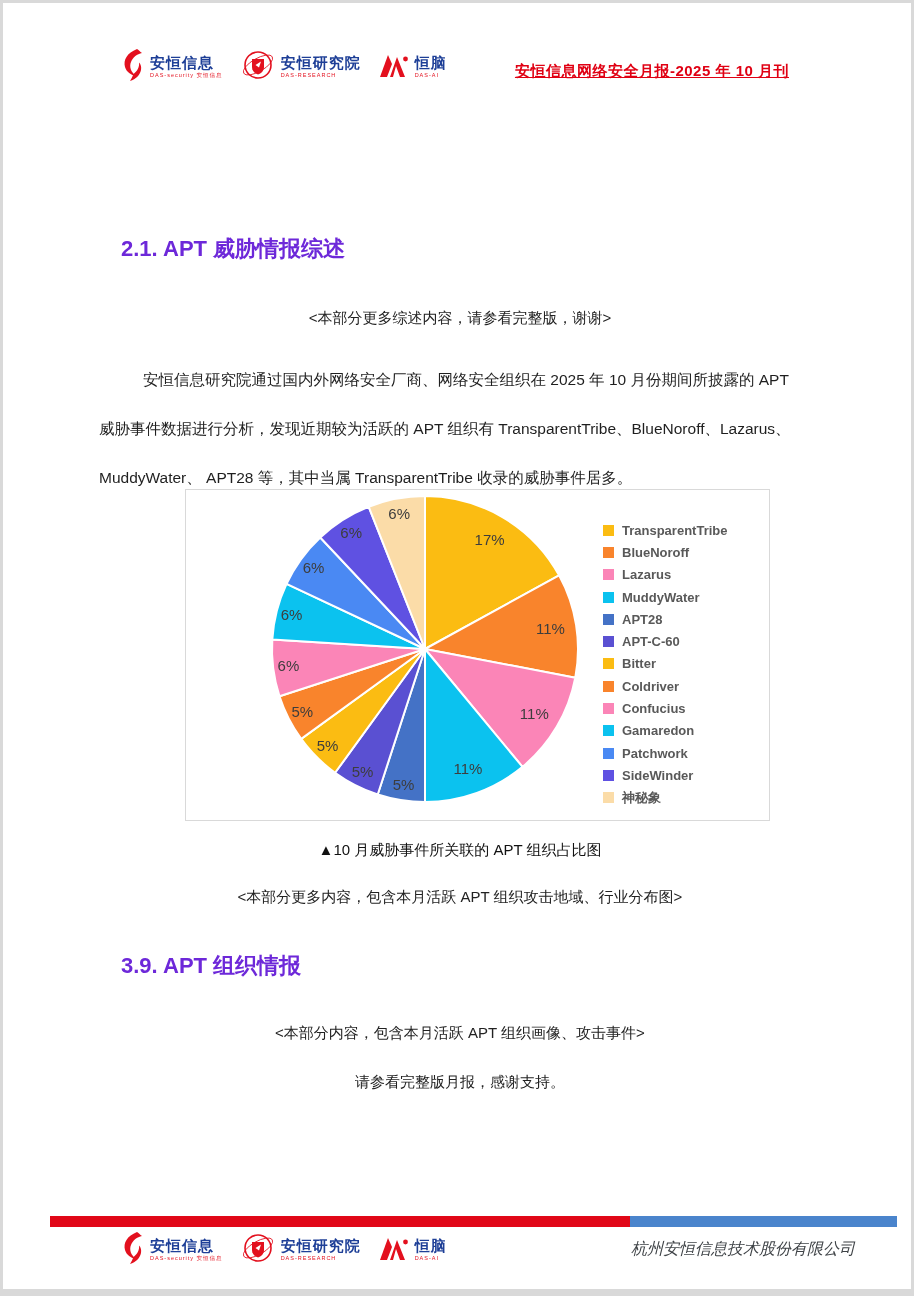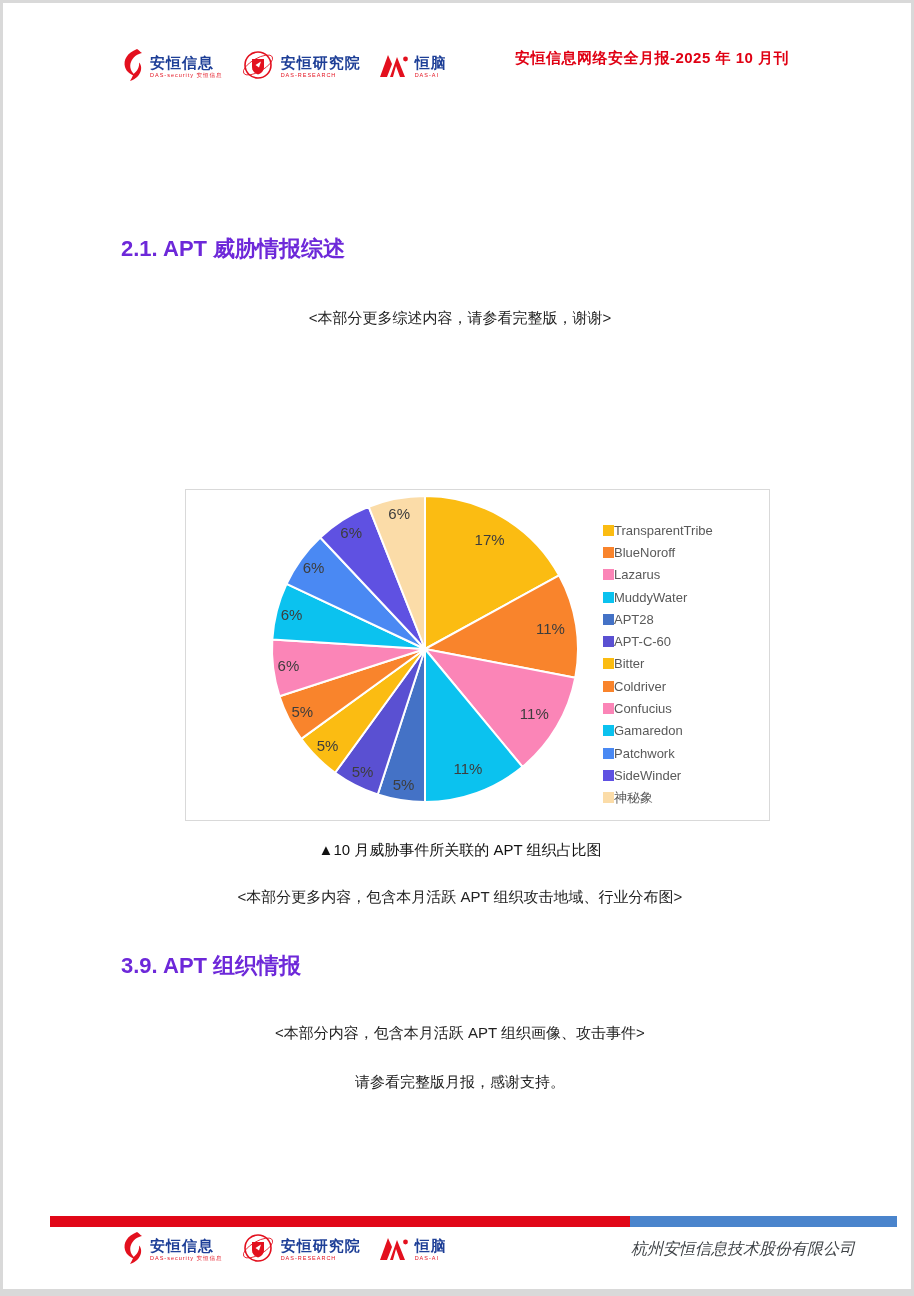--- a/index.html
+++ b/index.html
@@ -16,23 +16,24 @@
   }
   
   .logo-cluster { position:absolute; display:flex; align-items:center; gap:17px; }
   .logo-cluster.hdr { left:118px; top:44px; }
   .logo-cluster.ftr { left:118px; top:1227px; }
   .logo { display:flex; align-items:center; gap:5px; }
   .logo-txt { display:flex; flex-direction:column; line-height:1.05; }
   .logo-cn { color:#1e3f97; font-weight:bold; font-size:15px; letter-spacing:1px; white-space:nowrap; }
   .logo-sub { color:#e3101e; font-size:5.5px; letter-spacing:1px; white-space:nowrap; margin-top:2px; }
   .hdr-title {
-    position:absolute; top:46px; right:122px;
+    position:absolute; top:59px; right:122px;
     color:#e00013; font-size:15px; font-weight:bold; letter-spacing:0.5px;
     white-space:nowrap;
+    text-decoration:underline;
   }
   
   .h1 { position:absolute; left:110px; top:138px; font-size:36px; font-weight:bold; color:#0d0d0d; white-space:nowrap; }
   .h1 .h1-num { margin-right:52px; }
   .h2 { position:absolute; font-size:22px; font-weight:bold; color:#6d28d9; white-space:nowrap; }
   .h2.s21 { left:118px; top:231px; }
   .h2.s22 { left:118px; top:948px; }
   .center-note { position:absolute; left:0; width:914px; text-align:center; font-size:15px; color:#222222; white-space:nowrap; }
   .note1 { top:306px; }
   .note2 { top:885px; }
@@ -43,21 +44,21 @@
   .para .pline { height:49px; line-height:49px; white-space:nowrap; }
   .para .pline.indent { padding-left:44px; }
   
   .chart-box {
     position:absolute; left:182px; top:486px; width:585px; height:332px;
     background:#ffffff; border:1px solid #d9d9d9;
   }
   .chart-box svg { position:absolute; left:0; top:0; }
   .pct-label { font-size:15px; fill:#3d3d3d; font-family:"Liberation Sans","DejaVu Sans",sans-serif; }
   .legend { position:absolute; left:417px; top:29px; list-style:none; }
-  .legend li { display:flex; align-items:center; height:22.3px; }
+  .legend li { display:flex; align-items:center; gap:8px; height:22.3px;font-weight:bold; }
   .legend .sw { width:11px; height:11px; flex:0 0 11px; }
   .legend .lbl { font-size:13px; color:#595959; white-space:nowrap; }
   
   .foot-bar { position:absolute; top:1213px; height:11px; }
   .foot-bar.red  { left:47px;  width:580px; background:#e10718; }
   .foot-bar.blue { left:627px; width:267px; background:#4a84cc; }
   .foot-company {
     position:absolute; top:1236px; left:615px; width:250px; text-align:center;
     font-size:16px; color:#3f4347; white-space:nowrap;font-style:italic;
   }
@@ -109,20 +110,25 @@
     </div>
   </div>
 
   <div class="hdr-title">安恒信息网络安全月报-2025 年 10 月刊</div>
 
 
   <div class="h2 s21">2.1. APT 威胁情报综述</div>
 
   <div class="center-note note1">&lt;本部分更多综述内容，请参看完整版，谢谢&gt;</div>
 
+  <div class="para">
+    <div class="pline indent">安恒信息研究院通过国内外网络安全厂商、网络安全组织在 2025 年 10 月份期间所披露的 APT</div>
+    <div class="pline">威胁事件数据进行分析，发现近期较为活跃的 APT 组织有 TransparentTribe、BlueNoroff、Lazarus、</div>
+    <div class="pline">MuddyWater、 APT28 等，其中当属 TransparentTribe 收录的威胁事件居多。</div>
+  </div>
 
   <div class="chart-box">
     <svg id="pie-svg" width="585" height="332" viewBox="0 0 585 332">
         <path d="M 239 159 L 239.00 6.00 A 153 153 0 0 1 373.07 85.29 Z" fill="#FBBC12" stroke="#ffffff" stroke-width="2" stroke-linejoin="round"></path>
         <text x="303.6" y="54.7" text-anchor="middle" class="pct-label">17%</text>
         <path d="M 239 159 L 373.07 85.29 A 153 153 0 0 1 389.29 187.67 Z" fill="#F9842C" stroke="#ffffff" stroke-width="2" stroke-linejoin="round"></path>
         <text x="364.4" y="144.1" text-anchor="middle" class="pct-label">11%</text>
         <path d="M 239 159 L 389.29 187.67 A 153 153 0 0 1 336.53 276.89 Z" fill="#FB85B7" stroke="#ffffff" stroke-width="2" stroke-linejoin="round"></path>
         <text x="348.3" y="228.6" text-anchor="middle" class="pct-label">11%</text>
         <path d="M 239 159 L 336.53 276.89 A 153 153 0 0 1 239.00 312.00 Z" fill="#0BC2EF" stroke="#ffffff" stroke-width="2" stroke-linejoin="round"></path>

